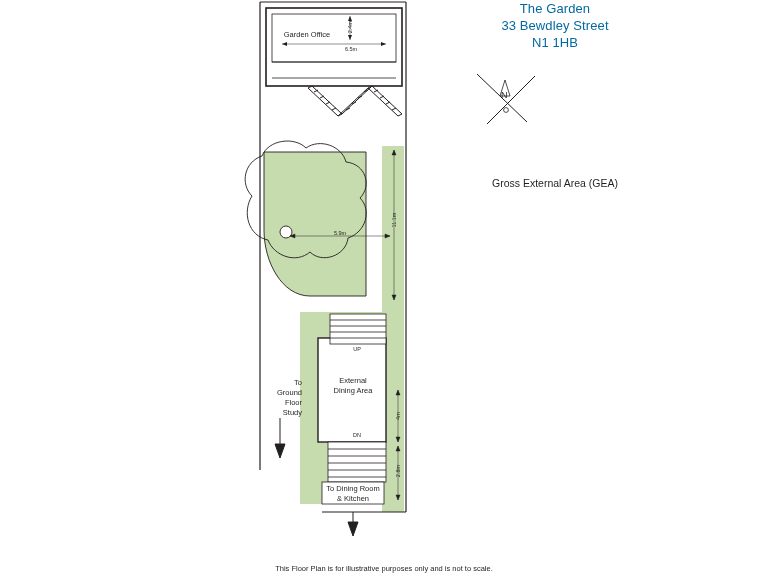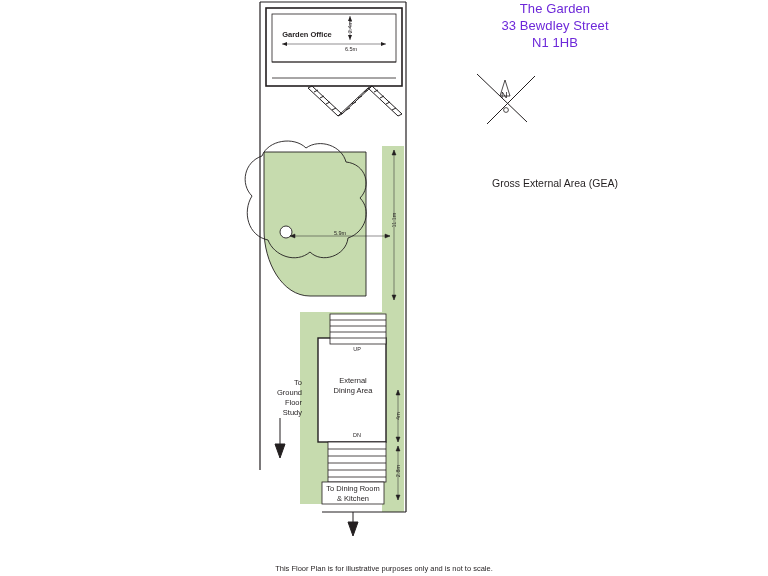--- a/index.html
+++ b/index.html
@@ -24,21 +24,21 @@
   .title-block {
     position: absolute;
     left: 420px;
     top: 0px;
     width: 270px;
     text-align: center;
   }
   .title-line {
     font-size: 13px;
     line-height: 17px;
-    color: #6d28d9;
+    color: #0369a1;
     letter-spacing: .1px;
   }
   
   .compass {
     position: absolute;
     left: 465px;
     top: 66px;
     width: 90px;
     height: 70px;
   }
@@ -247,21 +247,21 @@
         <line x1="90" y1="418" x2="90" y2="452"></line>
         <polygon points="90,458 85,444 95,444" fill="#231f20"></polygon>
       </g>
       <g stroke="#231f20" stroke-width="1">
         <line x1="163" y1="512" x2="163" y2="530"></line>
         <polygon points="163,536 158,522 168,522" fill="#231f20"></polygon>
       </g>
     </svg>
 
     
-    <div class="txt" style="left:82px; top:30px; width:70px;font-weight:bold;">Garden Office</div>
+    <div class="txt" style="left:82px; top:30px; width:70px;">Garden Office</div>
 
     <div class="txt tiny" style="left:144px; top:44px; width:34px;">6.5m</div>
 
     <div class="txt tiny rot90" style="left:149px; top:22px; width:22px;">2.4m</div>
 
     <div class="txt tiny" style="left:134px; top:228px; width:32px;">5.9m</div>
 
     <div class="txt tiny rot90" style="left:192px; top:215px; width:24px;">11.1m</div>
 
     <div class="txt tiny rot90" style="left:198px; top:411px; width:20px;">4m</div>

